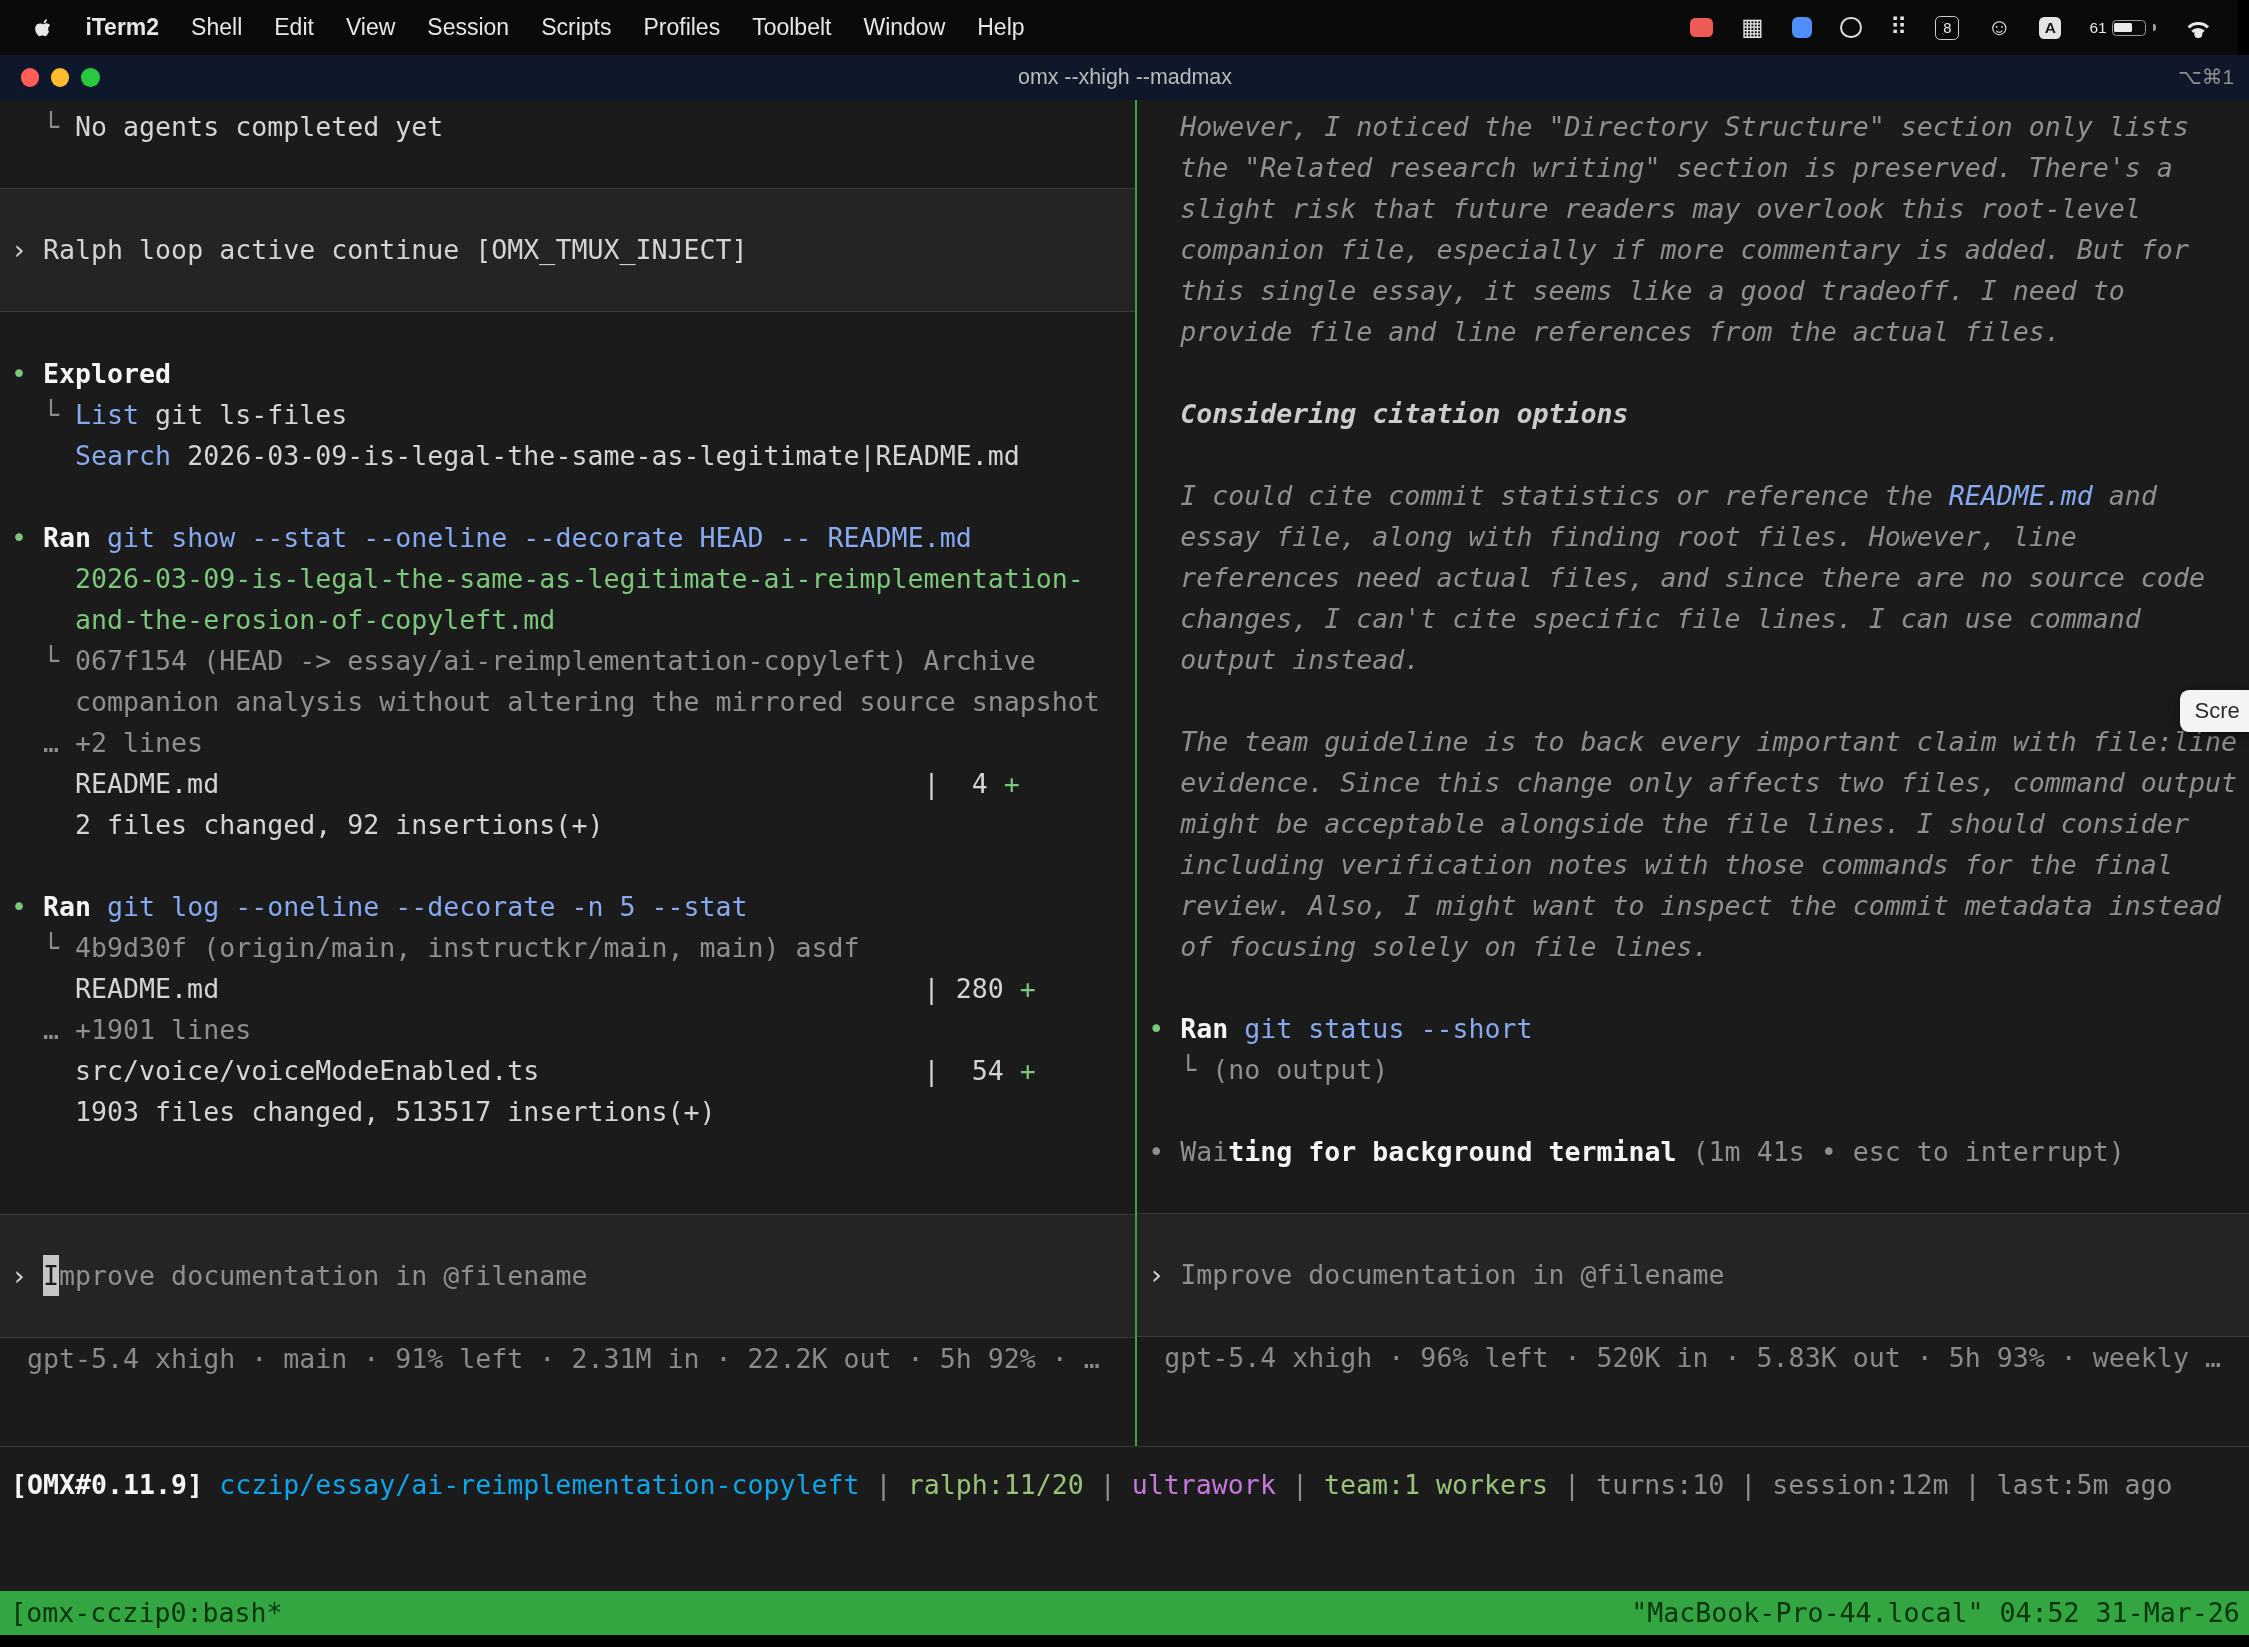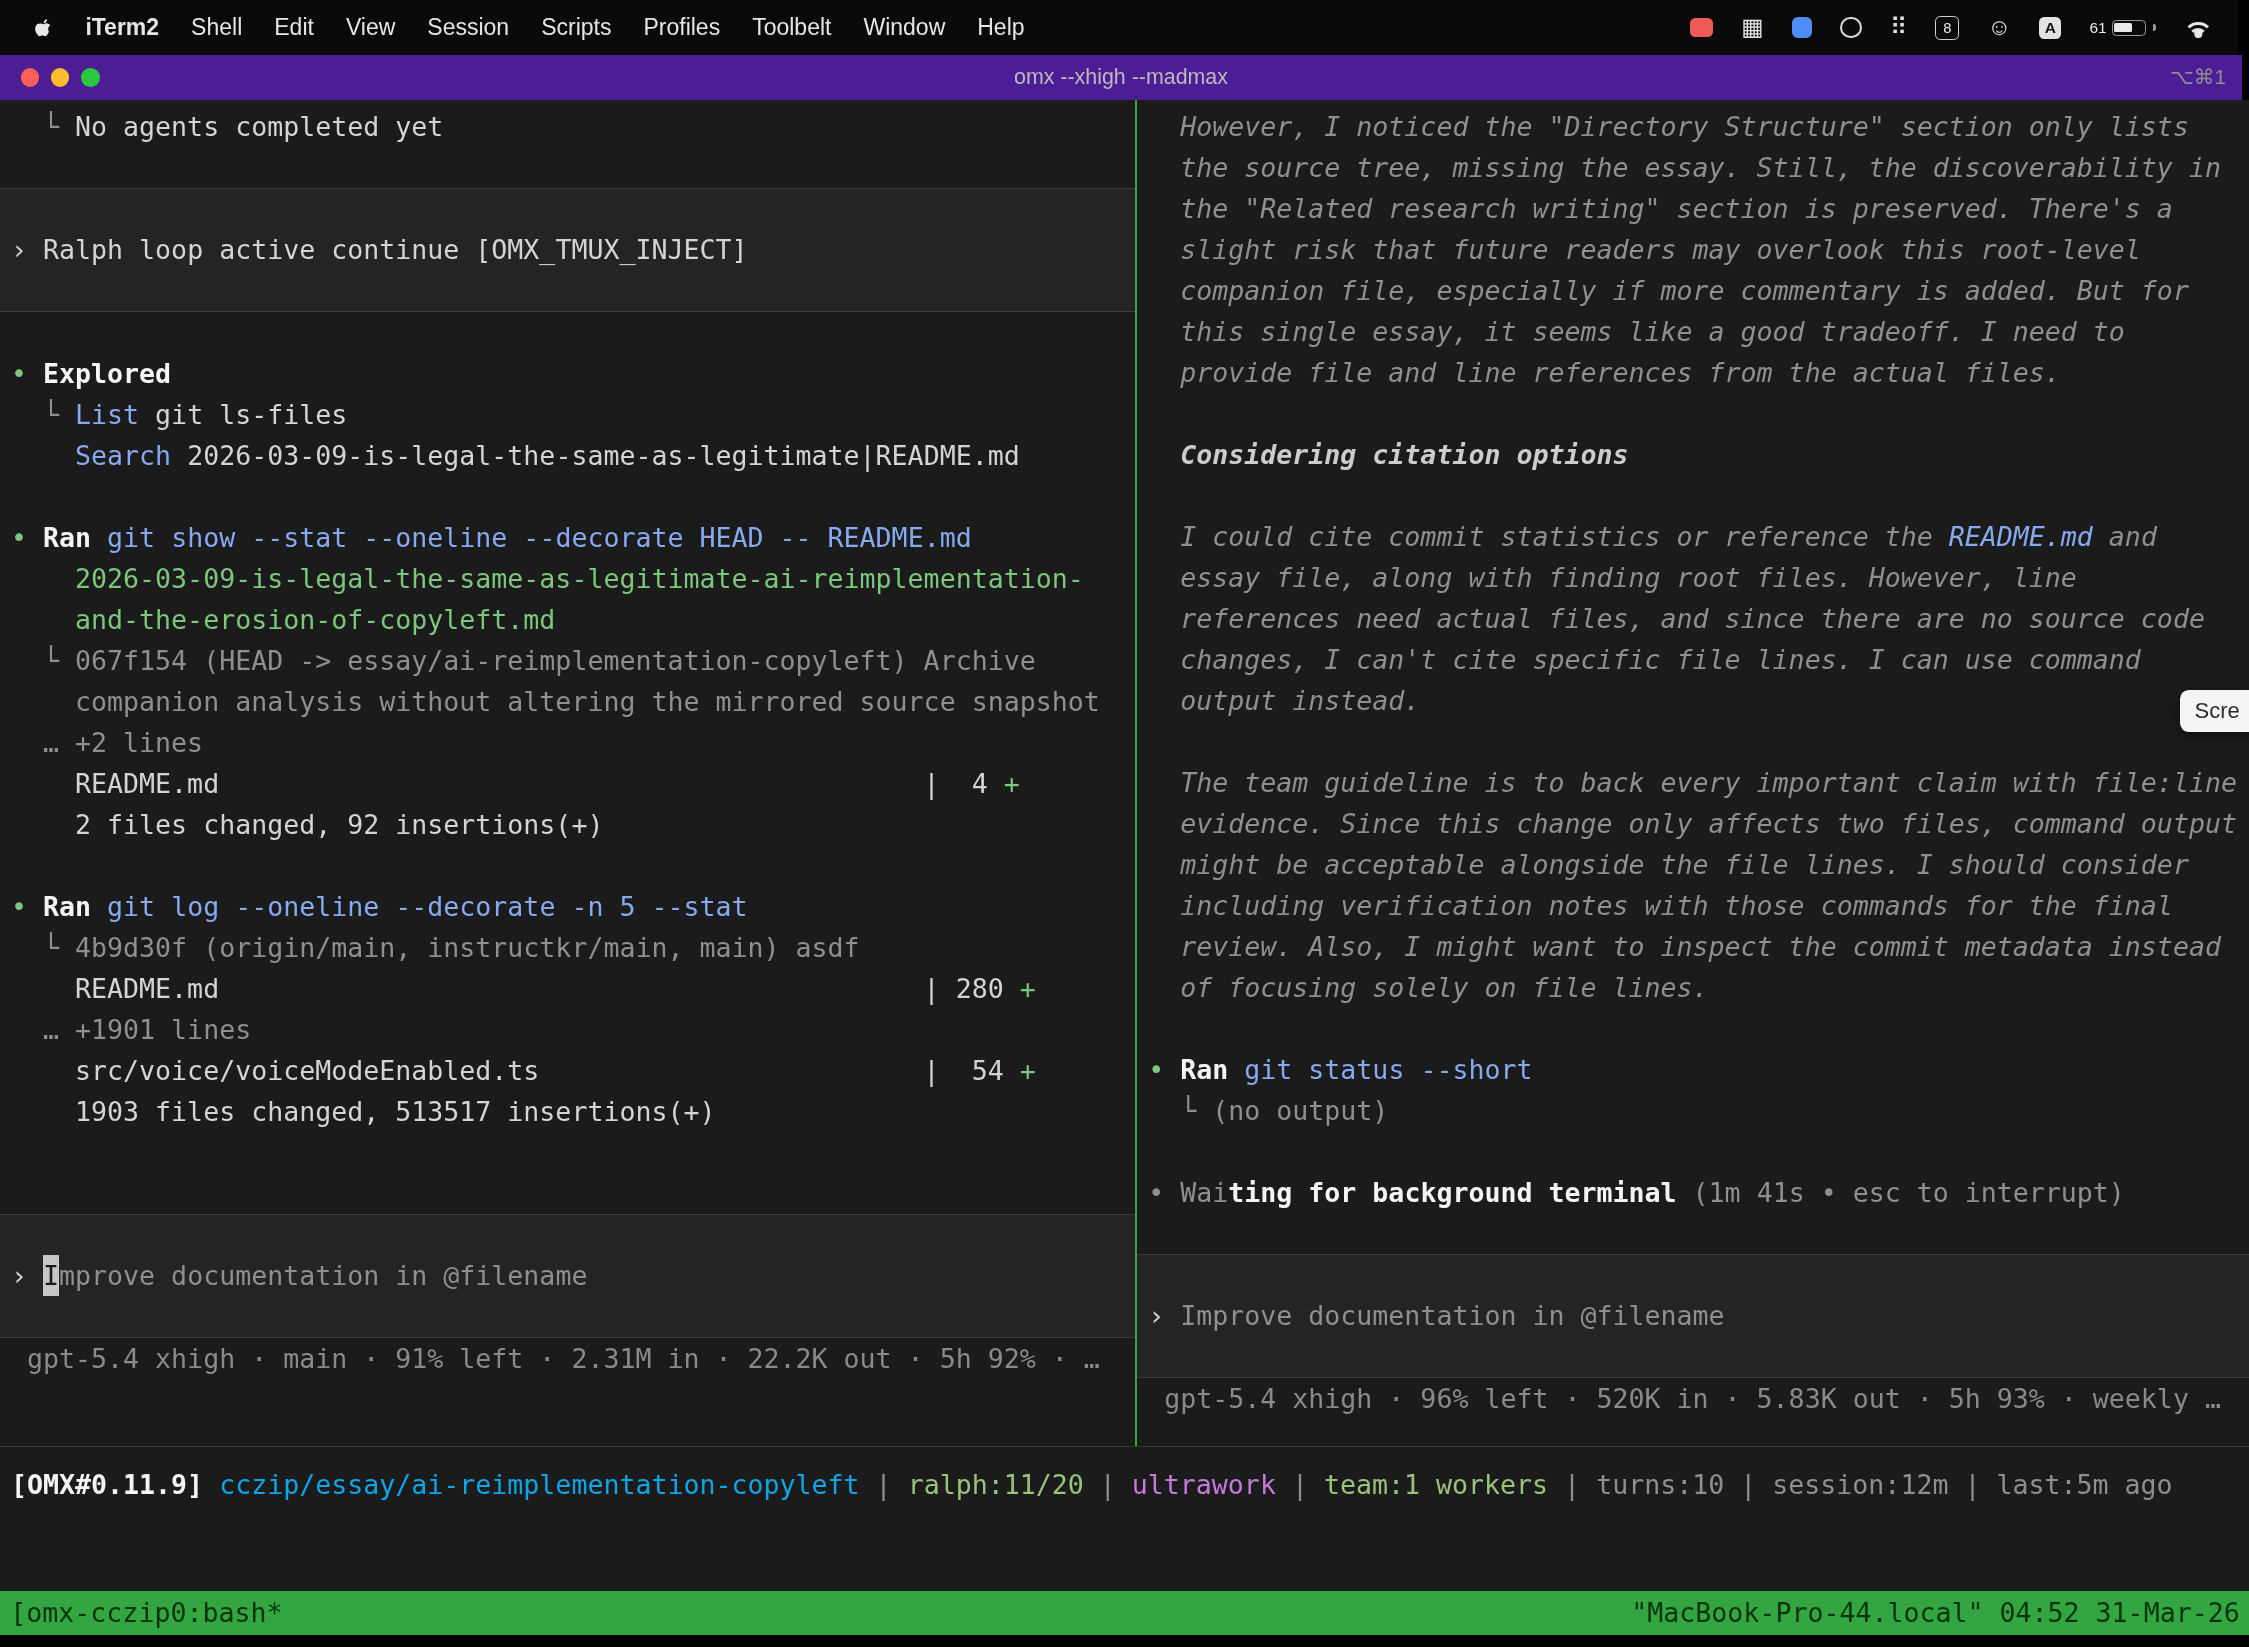--- a/index.html
+++ b/index.html
@@ -34,21 +34,21 @@
     display:inline-flex;align-items:center;padding:1.5px;box-sizing:border-box;}
   .bat-fill{width:61%;height:8.9px;background:#eaeaea;border-radius:1.5px;}
   .bat-cap{width:3px;height:7.4px;background:#9a9a9a;border-radius:0 2.2px 2.2px 0;margin-left:1.5px;}
   .wifi-icon{position:relative;width:29.5px;height:22px;overflow:hidden;}
   .wifi-icon i{position:absolute;left:50%;transform:translateX(-50%);
     border:3px solid transparent;border-top-color:#e8e8e8;border-radius:50%;box-sizing:border-box;}
   .wifi-icon .w1{width:29.5px;height:29.5px;bottom:-13.3px;}
   .wifi-icon .w2{width:19px;height:19px;bottom:-8px;}
   .wifi-icon .w3{width:7.4px;height:7.4px;bottom:0.7px;background:#e8e8e8;border:none;}
   
-  .titlebar{position:absolute;top:55px;left:0;right:8px;height:51px;background:#4c1d95;
+  .titlebar{position:absolute;top:55px;left:0;right:0;height:51px;background:#0f172a;
     border-bottom:0.7px solid #0d0d0d;box-sizing:border-box;}
   .traffic{position:absolute;left:20.7px;top:13.3px;display:flex;gap:11.8px;}
   .tl-btn{width:18.5px;height:18.5px;border-radius:50%;}
   .tl-btn.red{background:#ff5f57;}
   .tl-btn.yellow{background:#febc2e;}
   .tl-btn.green{background:#28c840;}
   .title-text{position:absolute;left:0;right:0;top:0;line-height:44px;text-align:center;
     color:#bcbcbc;font-family:"Liberation Sans",sans-serif;font-size:21.4px;}
   .win-shortcut{position:absolute;right:16px;top:0;line-height:44px;color:#8f8f8f;
     font-family:"Liberation Sans",sans-serif;font-size:20.7px;}
@@ -189,21 +189,20 @@
           <div class="status-line"> gpt-5.4 xhigh · main · 91% left · 2.31M in · 22.2K out · 5h 92% · …</div>
         </div>
       </div>
 
       <div class="divider"></div>
 
       <div class="pane right">
         <div class="pane-inner">
           <div>
               <div class="tl"><span class="c-it">  However, I noticed the "Directory Structure" section only lists</span></div>
-              <div class="tl"><span class="c-it">  the source tree, missing the essay. Still, the discoverability in</span></div>
               <div class="tl"><span class="c-it">  the "Related research writing" section is preserved. There's a</span></div>
               <div class="tl"><span class="c-it">  slight risk that future readers may overlook this root-level</span></div>
               <div class="tl"><span class="c-it">  companion file, especially if more commentary is added. But for</span></div>
               <div class="tl"><span class="c-it">  this single essay, it seems like a good tradeoff. I need to</span></div>
               <div class="tl"><span class="c-it">  provide file and line references from the actual files.</span></div>
               <div class="tl">&nbsp;</div>
               <div class="tl"><span class="c-itb">  Considering citation options</span></div>
               <div class="tl">&nbsp;</div>
               <div class="tl"><span class="c-it">  I could cite commit statistics or reference the </span><span class="c-itblue">README.md</span><span class="c-it"> and</span></div>
               <div class="tl"><span class="c-it">  essay file, along with finding root files. However, line</span></div>

